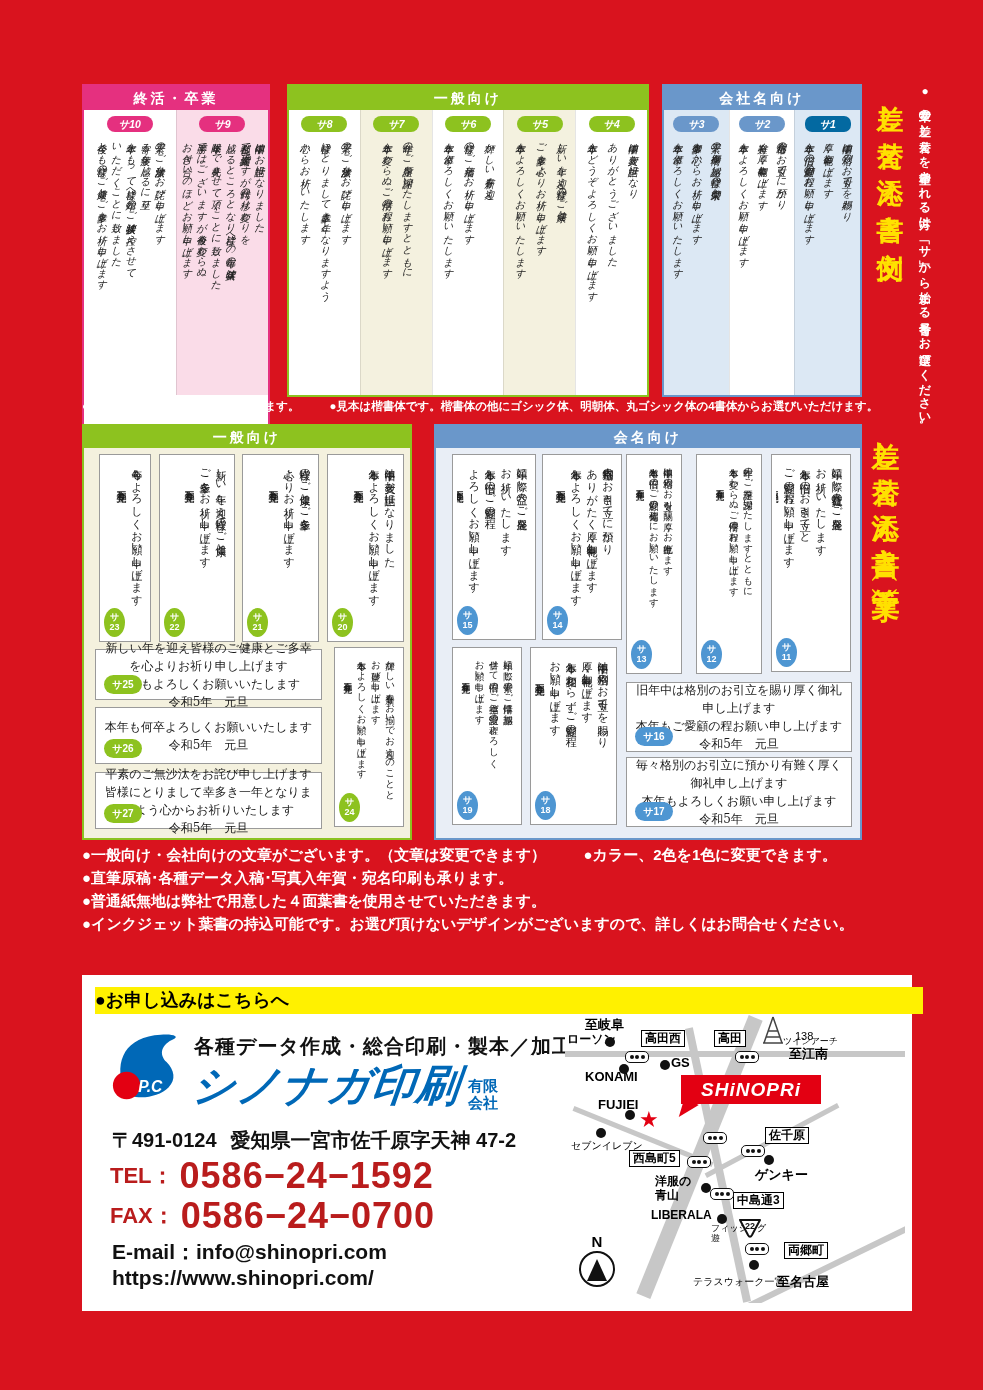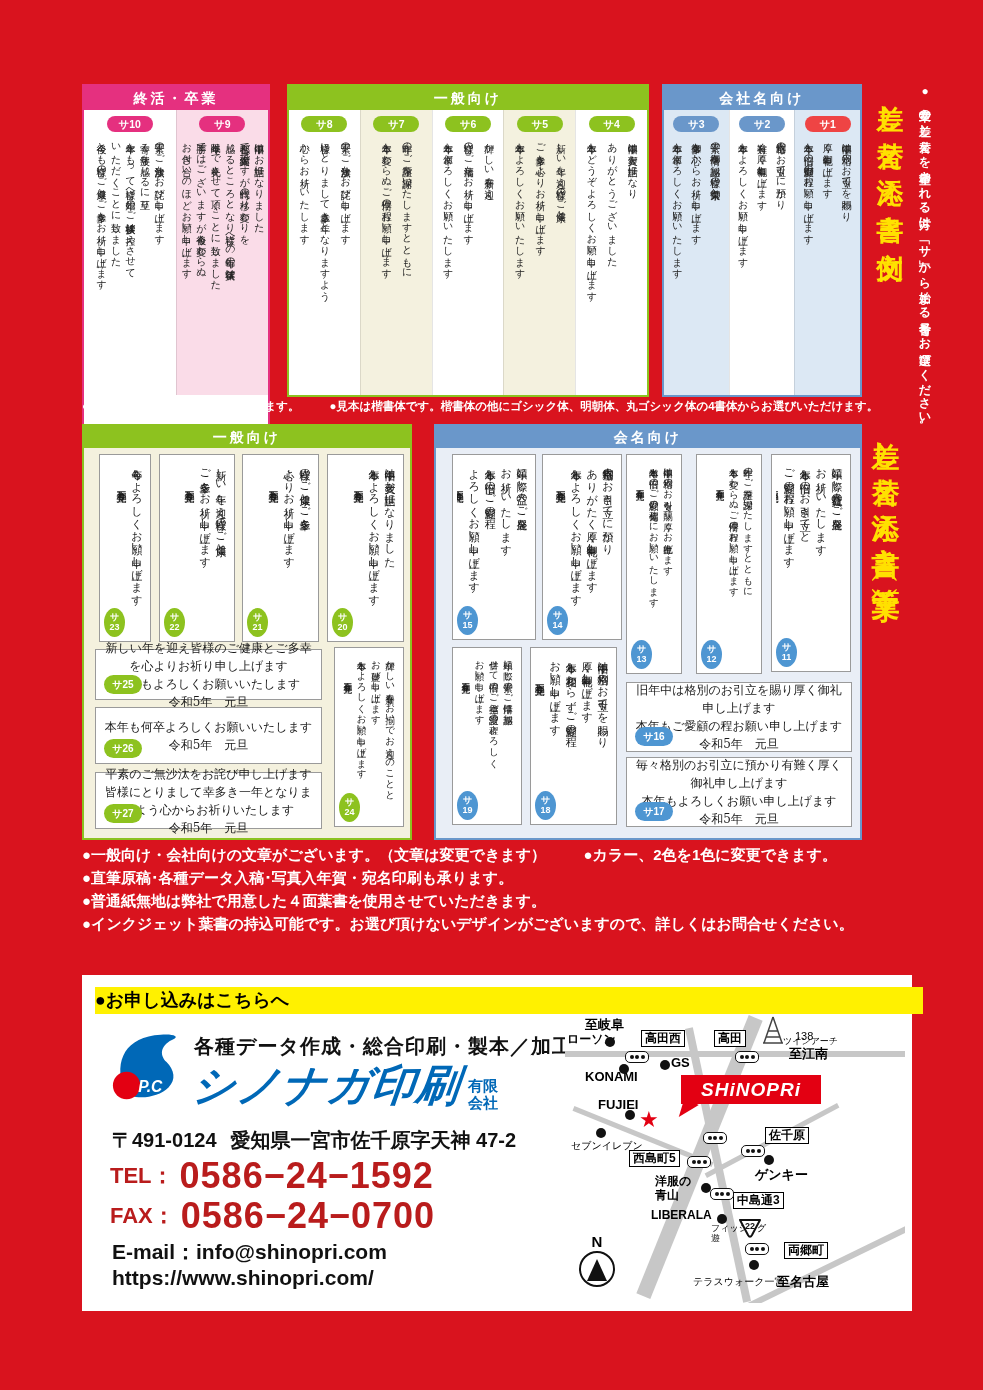--- a/index.html
+++ b/index.html
@@ -12,21 +12,21 @@
   .side-title{position:absolute;left:872px;top:84px;height:295px;color:#ffe100;font-size:27px;
               font-weight:bold;letter-spacing:3px;}
   .side-subtitle{position:absolute;left:866px;top:420px;height:400px;color:#ffe100;font-size:28px;
                  font-weight:bold;letter-spacing:2px;font-family:"DejaVu Serif",serif;}
   
   #top-row{position:absolute;left:82px;top:84px;width:780px;height:313px;}
   .sec{position:absolute;top:0;height:313px;background:#fff;box-sizing:border-box;border:2px solid;}
   .sec .hdr{height:24px;color:#fff;font-size:14px;font-weight:bold;text-align:center;
             line-height:24px;letter-spacing:3px;}
   .sec .cols{display:flex;height:285px;}
-  .col{flex:1;position:relative;text-align:center;box-sizing:border-box;}
+  .col{flex:1;position:relative;text-align:center;box-sizing:border-box;font-style:italic;}
   .col + .col{border-left:1px solid rgba(0,0,0,0.10);}
   .pill{display:inline-block;margin:6px auto 2px;width:46px;height:16px;border-radius:8px;
         color:#fff;font-size:10.5px;font-weight:bold;line-height:16px;}
   .col .vtext{writing-mode:vertical-rl;height:252px;margin:2px auto 0;font-size:10px;
               color:#222;font-family:"DejaVu Serif",serif;text-align:left;}
   .lh1 .vtext{line-height:1.45;} .lh2 .vtext{line-height:2.05;} .lh3 .vtext{line-height:1.9;}
   
   #notes-row{position:absolute;left:82px;top:399px;display:flex;gap:30px;color:#fff;
              font-size:11.5px;font-weight:bold;}
   
@@ -160,21 +160,21 @@
           <div class="col" style="background: rgb(220, 232, 244);"><div class="pill" style="background: rgb(106, 151, 202);">サ3</div><div class="vtext">
               <div>平素の御厚情を感謝し皆様の御繁栄と</div>
               <div>御多幸を心からお祈り申し上げます</div>
               <div>本年も何卒よろしくお願いいたします</div>
             </div></div>
           <div class="col"><div class="pill" style="background: rgb(106, 151, 202);">サ2</div><div class="vtext">
               <div>毎々格別のお引立てに預かり</div>
               <div>有難く厚く御礼申し上げます</div>
               <div>本年もよろしくお願い申し上げます</div>
             </div></div>
-          <div class="col" style="background: rgb(220, 232, 244);"><div class="pill" style="background: #ef4444;">サ1</div><div class="vtext">
+          <div class="col" style="background: rgb(220, 232, 244);"><div class="pill" style="background: #0369a1; border-radius: 7px;">サ1</div><div class="vtext">
               <div>旧年中は格別のお引立てを賜わり</div>
               <div>厚く御礼申し上げます</div>
               <div>本年も倍旧の御愛顧の程お願い申し上げます</div>
             </div></div>
         </div>
       </div>
     </div>
   <div id="notes-row">
       <div>●横書きデザインには横書きになります。</div>
       <div>●見本は楷書体です。楷書体の他にゴシック体、明朝体、丸ゴシック体の4書体からお選びいただけます。</div>

